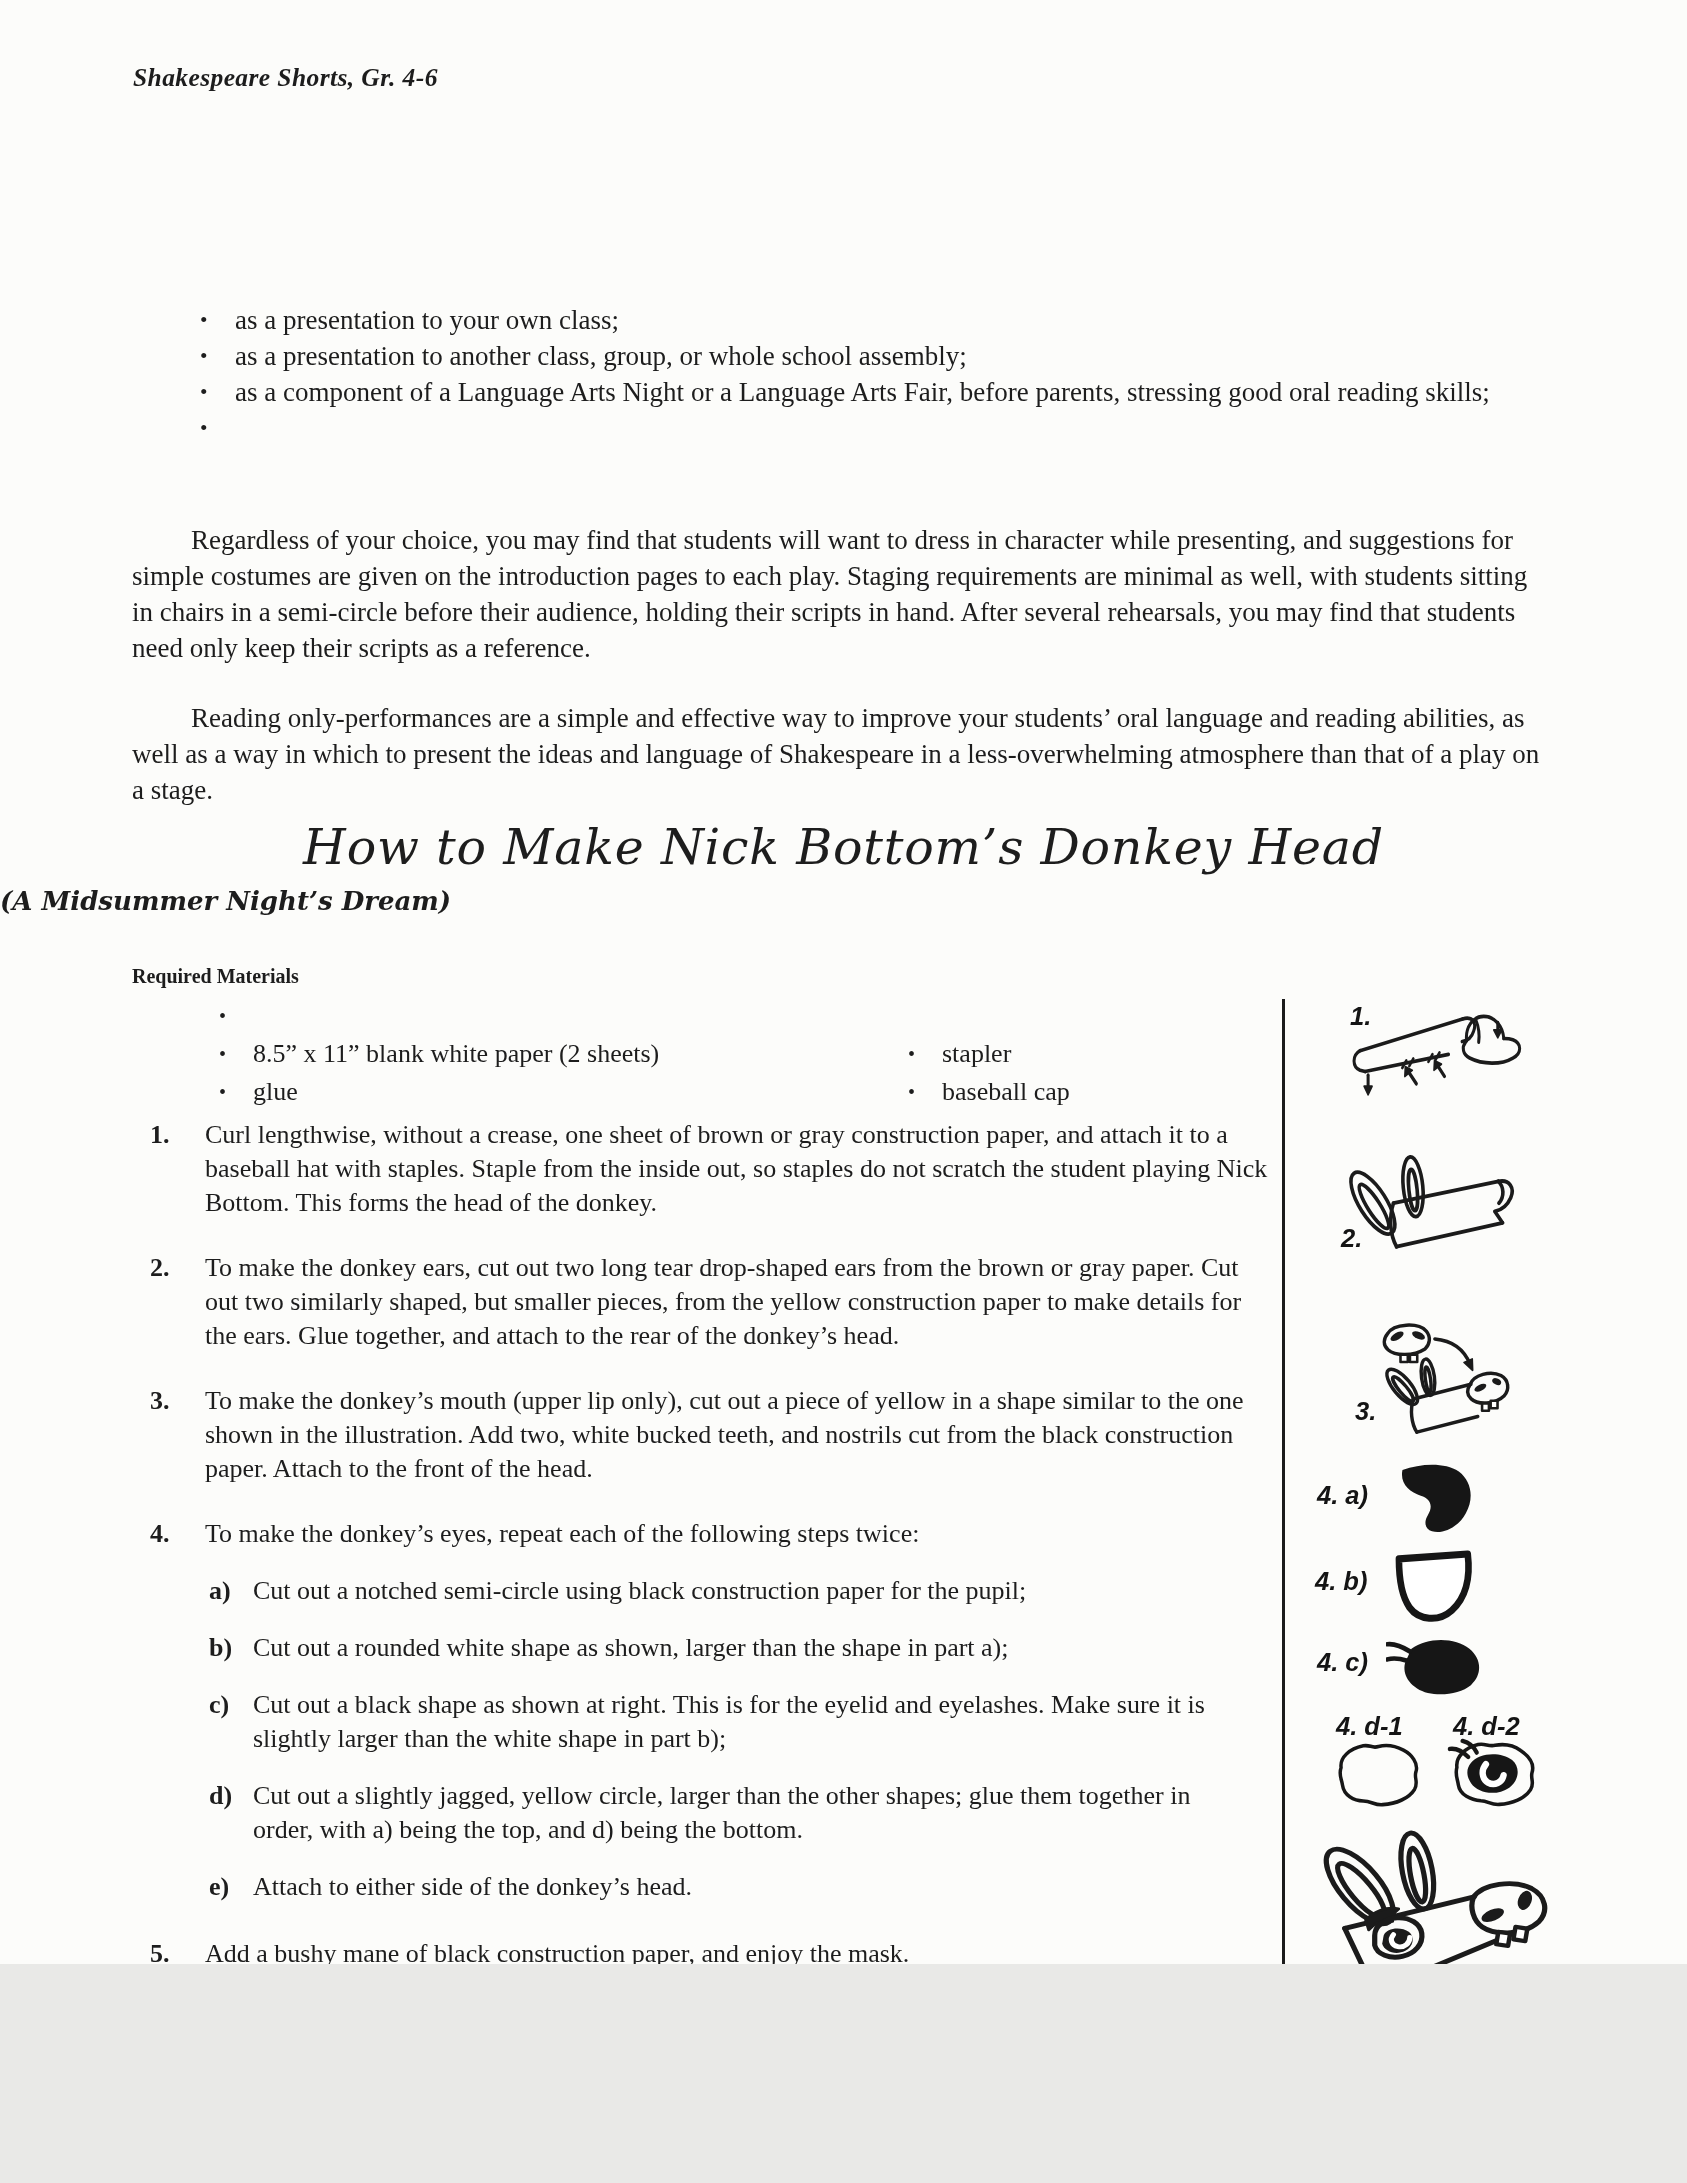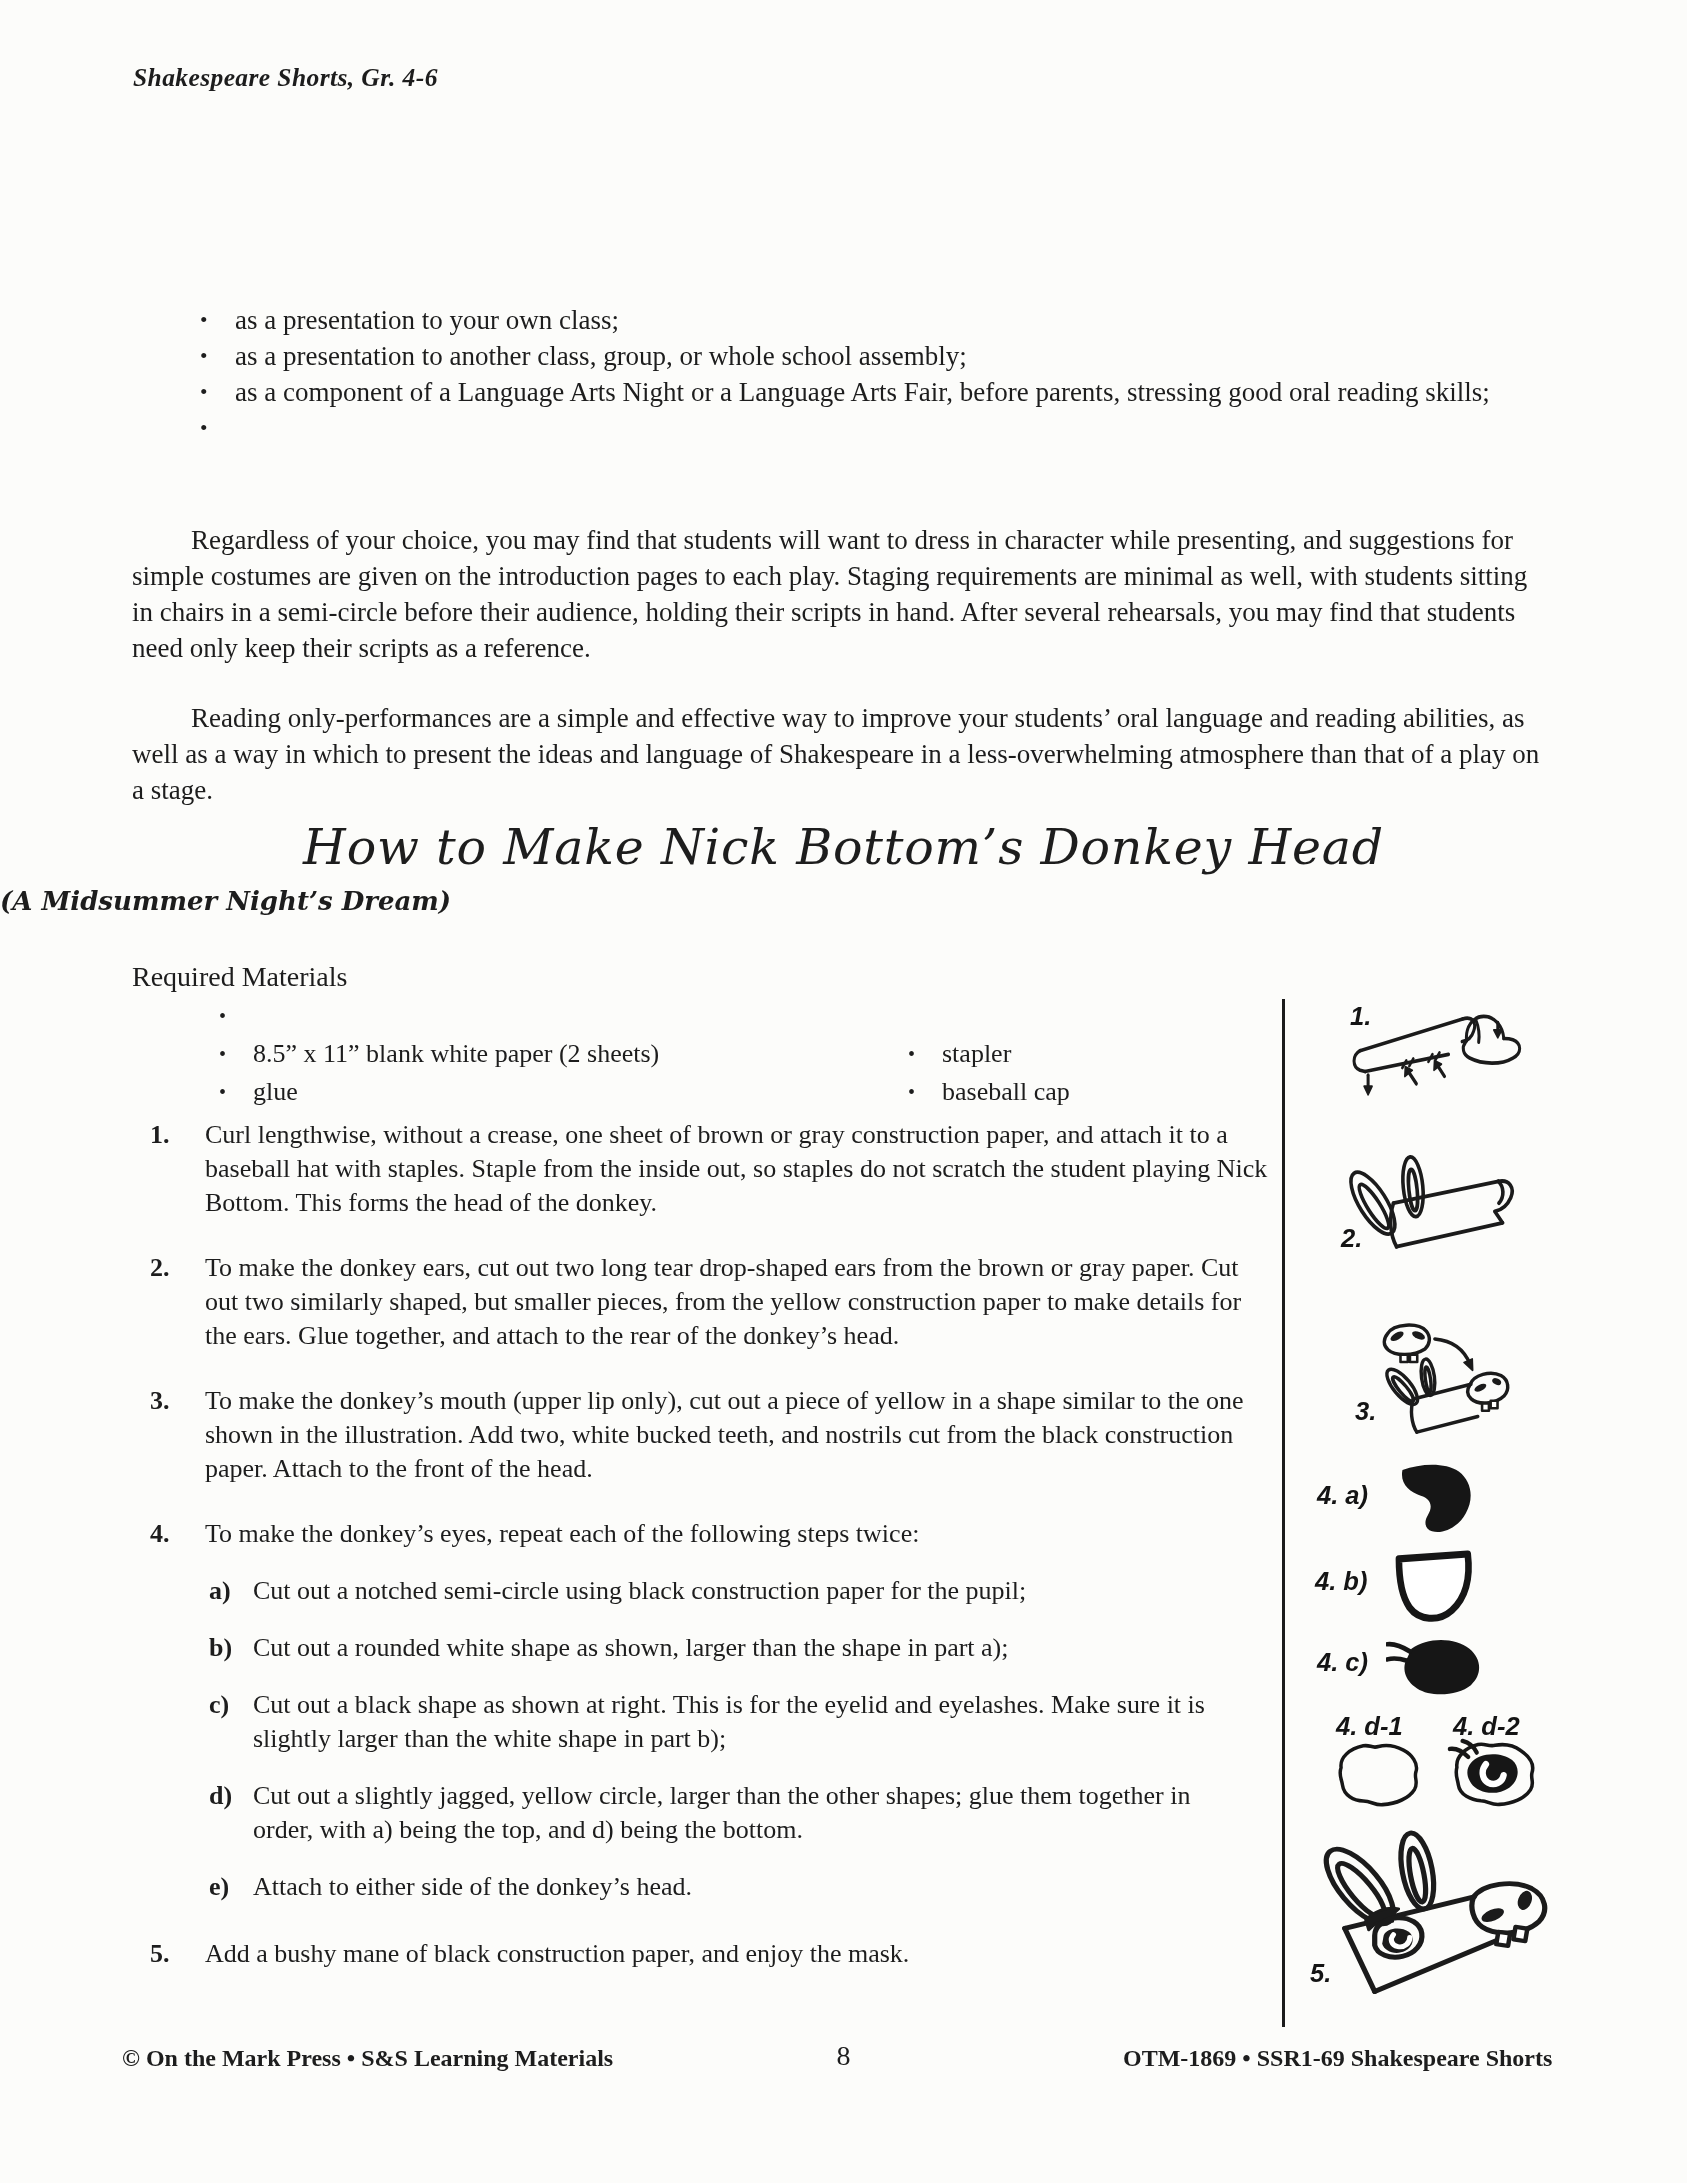--- a/index.html
+++ b/index.html
@@ -1,17 +1,17 @@
 <!DOCTYPE html>
 <html style="font-size:13px"><head>
 <meta charset="utf-8">
 <style>
   html,body{margin:0;padding:0;background:#e9e9e7;}
   .page{
-    position:relative;width:1687px;height:2183px;background:#fcfcfa;
+    position:relative;width:1687px;height:1964px;background:#fcfcfa;
     font-family:"Liberation Serif",serif;color:#1d1d1d;overflow:hidden;
   }
   .hdr{
     position:absolute;left:133px;top:63px;font-weight:bold;font-style:italic;
     font-size:25.5px;letter-spacing:0.4px;
   }
   .para{position:absolute;left:132px;width:1417px;font-size:27px;line-height:36px;}
   #para1{top:161px;text-indent:59px;}
   #para2{top:522px;text-indent:59px;}
   #para3{top:700px;text-indent:59px;}
@@ -21,21 +21,21 @@
   .title{
     position:absolute;left:0;top:819px;width:1687px;text-align:center;
     font-family:"DejaVu Serif",serif;font-weight:normal;font-style:italic;font-size:49px;
     letter-spacing:0.8px;
   }
   .subtitle{
     position:absolute;left:0;top:886px;width:1687px;text-align:left;
     font-family:"DejaVu Serif",serif;font-weight:bold;font-style:italic;font-size:26px;
   }
   .leftcol{position:absolute;left:132px;top:959px;width:1137px;font-size:26px;line-height:34px;}
-  .sec-heading{font-weight:normal;font-size:28px;line-height:35px;}
+  .sec-heading{font-weight:bold;font-size:20px;line-height:35px;}
   .materials{position:relative;margin-top:3.3px;}
   .mat-item{display:flex;padding-left:87px;line-height:38px;}
   .mat-dot{flex:none;width:34px;font-size:20px;}
   .mat-col2{position:absolute;left:776px;top:38px;}
   .mat-col2 .mat-item{padding-left:0;}
   #steps-heading{margin-top:13px;}
   .step{display:flex;margin-top:6.6px;margin-bottom:31px;}
   .step-num{flex:none;width:73px;padding-left:18px;font-weight:bold;box-sizing:border-box;}
   .step-text{flex:1;}
   .substep{display:flex;margin:23px 0 0 77px;}

